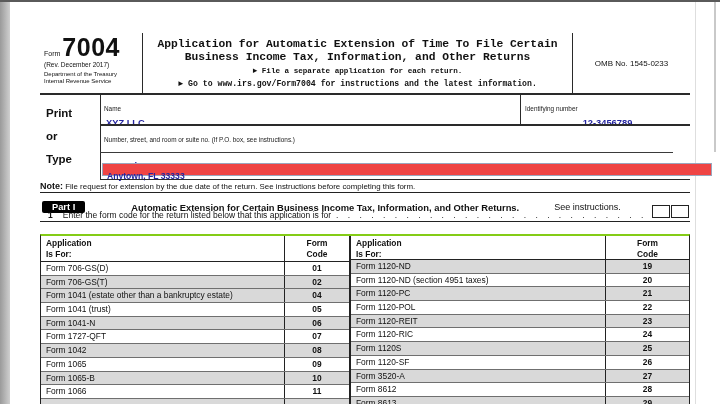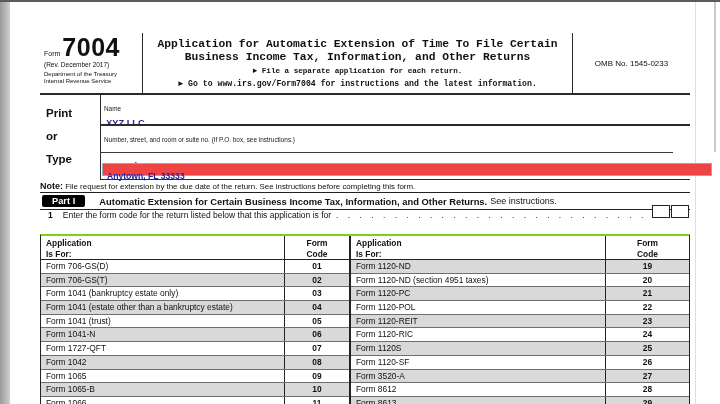--- a/index.html
+++ b/index.html
@@ -51,23 +51,23 @@
   .row-city { position:absolute; left:60px; top:58px; width:590px; height:26px; padding:2px 0 0 4px; }
   .city-box { position:absolute; left:62px; top:68px; width:610px; height:13px;
     border:1px solid #9aa6bd; background:#ef4444; padding:1px 0 0 4px; }
   .city-box .cityval { color:var(--value-blue); font-size:8.6px; font-weight:bold; }
 
   
   .note { position:absolute; left:40px; top:181px; width:650px; font-size:7.9px; }
   .note b { font-size:9px; }
 
   
-  .part1 { position:absolute; left:40px; top:192px; width:650px; height:18px;
+  .part1 { position:absolute; left:40px; top:192px; width:650px; height:30px;
     border-top:1.5px solid #222; border-bottom:1px solid #222;
-    display:flex; align-items:center; }
+    display:flex; align-items:center;gap:32px; }
   .part1-badge { background:#000; color:#fff; font-weight:bold; font-size:9.3px;
     padding:0 10px; height:12px; line-height:12px; margin-left:2px; border-radius:2px; }
   .part1-text { font-weight:bold; font-size:9.4px; margin-left:14px;text-align:right; }
   .part1-see { font-weight:normal; font-size:9px; margin-left:3px; }
 
   
   .line1 { position:absolute; left:40px; top:207px; width:650px; height:15px;
     display:flex; align-items:center; font-size:8.5px; }
   .l1-num { font-weight:bold; margin-left:8px; }
   .l1-text { margin-left:10px; white-space:nowrap; }
@@ -130,20 +130,24 @@
     <div>Print</div>
     <div>or</div>
     <div>Type</div>
   </div>
   <div class="entity-vline"></div>
 
   <div class="row-name">
     <span class="tiny-label">Name</span>
     <span class="blue-val">XYZ LLC</span>
   </div>
+  <div class="cell-id">
+    <span class="tiny-label">Identifying number</span>
+    <span class="blue-val">12-3456789</span>
+  </div>
   <div class="hline-1"></div>
 
   <div class="row-street">
     <span class="tiny-label">Number, street, and room or suite no. (If P.O. box, see instructions.)</span>
     <span class="blue-val">123Main Street</span>
   </div>
   <div class="hline-2"></div>
 
   <div class="row-city">
     <span class="tiny-label">City, town, state, and ZIP code (If a foreign address, enter city, province or state, and country (follow the country's practice for entering postal code)).</span>
@@ -189,24 +193,20 @@
     </div>
     <div id="rows-left">
         <div class="trow">
           <div class="tcell-app">Form 706-GS(D)</div>
           <div class="tcell-code">01</div>
         </div>
         <div class="trow shaded">
           <div class="tcell-app">Form 706-GS(T)</div>
           <div class="tcell-code">02</div>
         </div>
-        <div class="trow">
-          <div class="tcell-app">Form 1041 (bankruptcy estate only)</div>
-          <div class="tcell-code">03</div>
-        </div>
         <div class="trow shaded">
           <div class="tcell-app">Form 1041 (estate other than a bankruptcy estate)</div>
           <div class="tcell-code">04</div>
         </div>
         <div class="trow">
           <div class="tcell-app">Form 1041 (trust)</div>
           <div class="tcell-code">05</div>
         </div>
         <div class="trow shaded">
           <div class="tcell-app">Form 1041-N</div>

